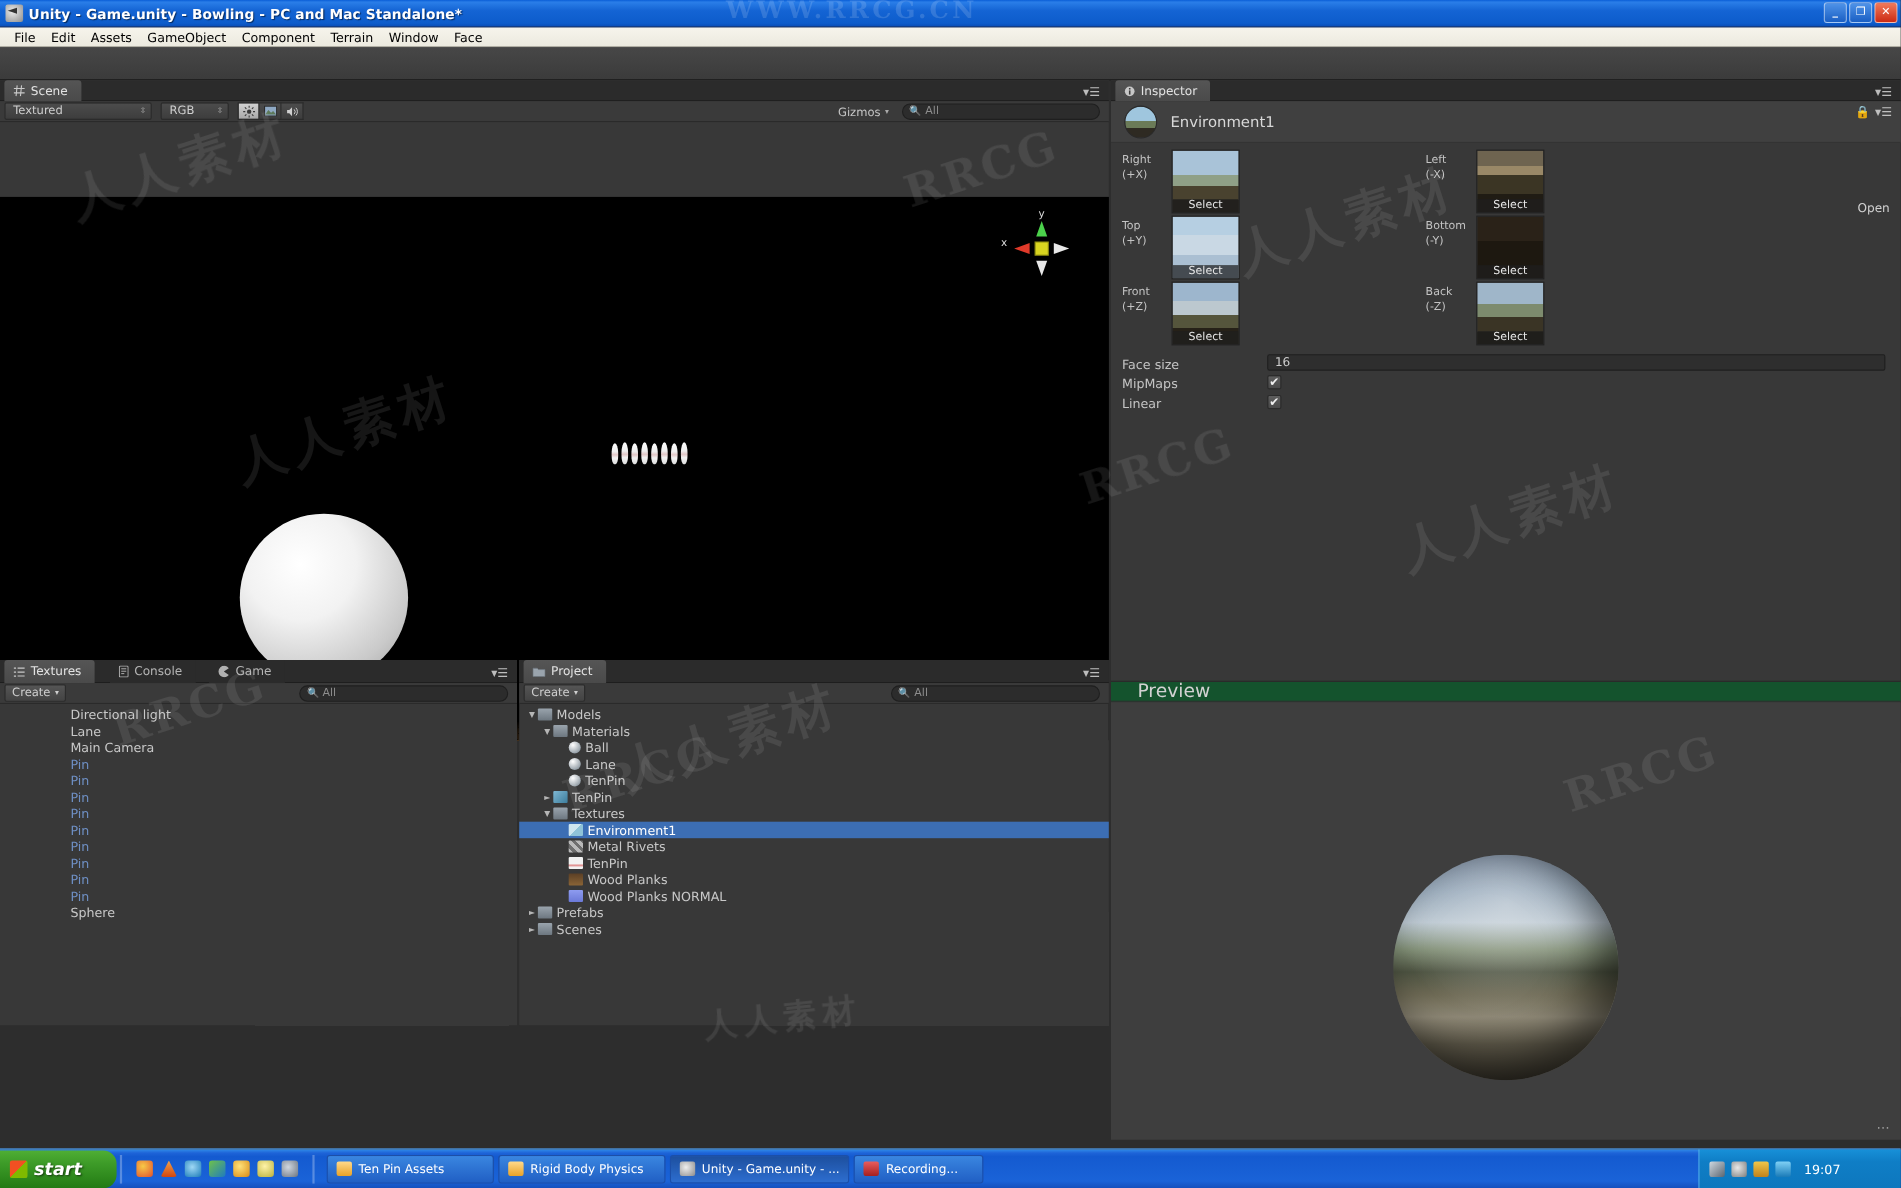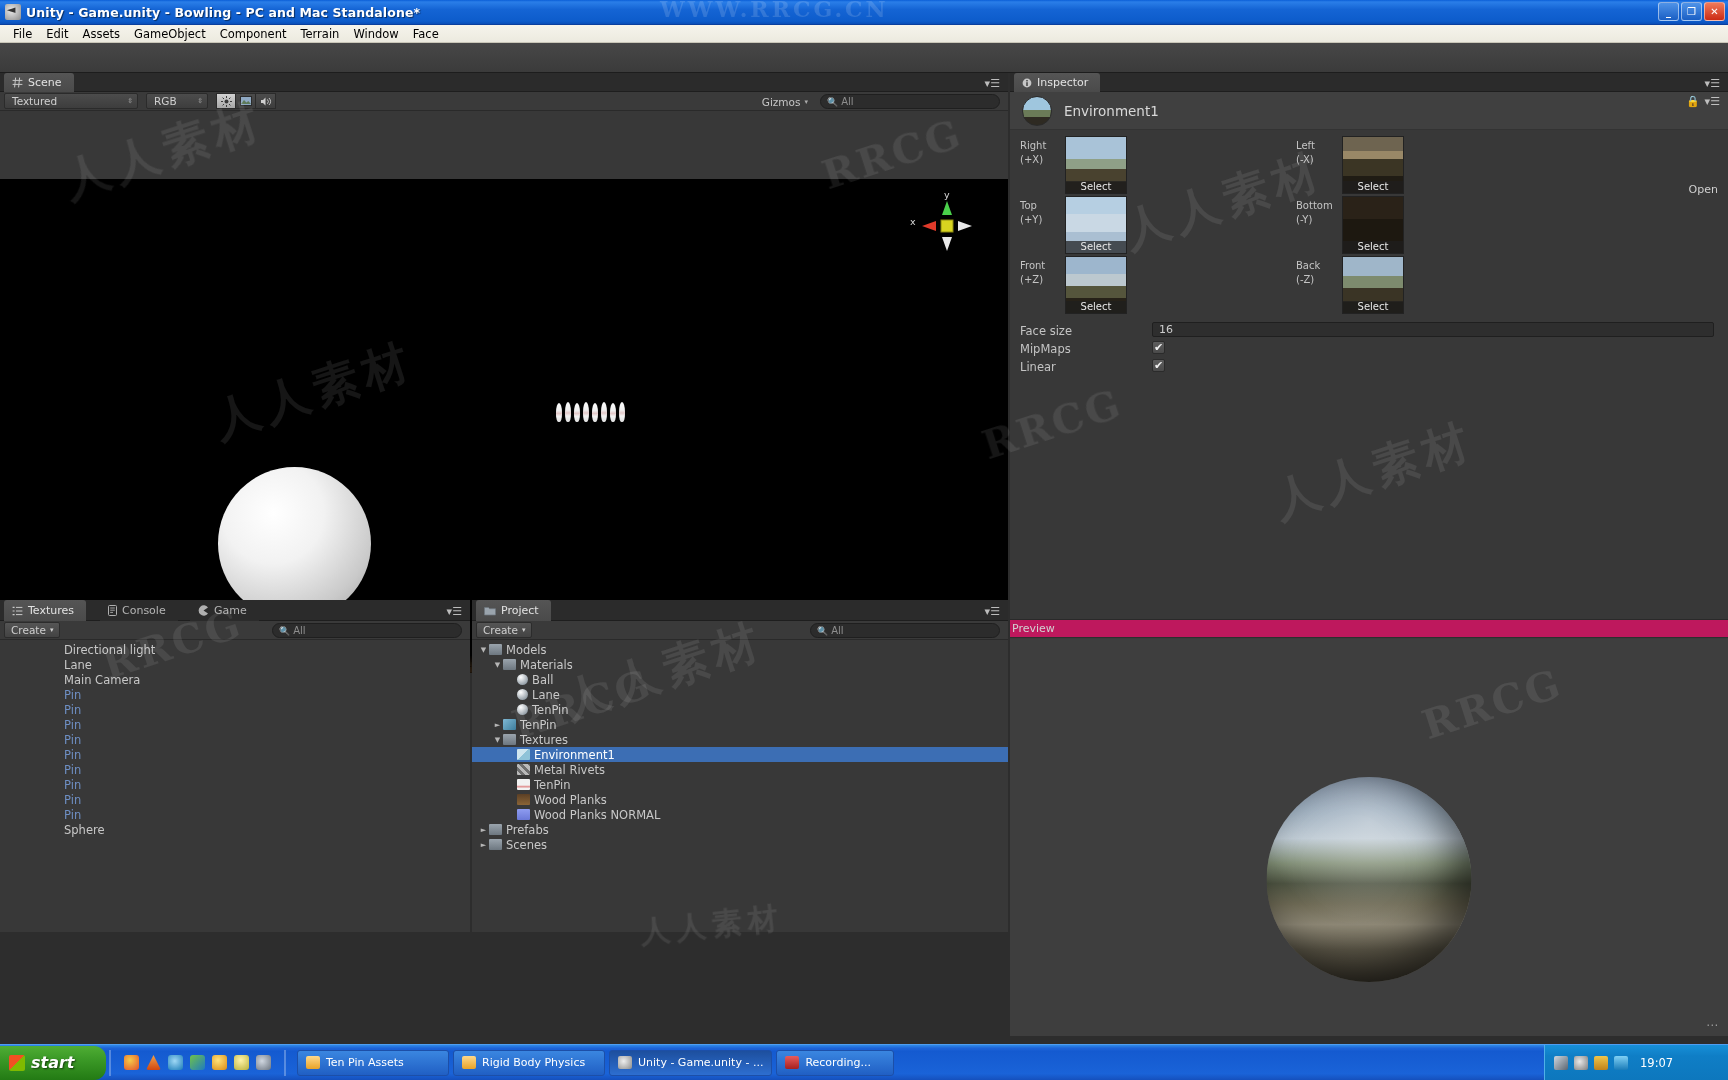--- a/index.html
+++ b/index.html
@@ -214,23 +214,23 @@
   .cbox {
     width: 13px; height: 13px; background: linear-gradient(to bottom,#5d5d5d,#4a4a4a);
     border: 1px solid #2b2b2b; border-radius: 2px;
     display: flex; align-items: center; justify-content: center;
     color: #f0f0f0; font-size: 11px; line-height: 1;
   }
 
   
   #preview { position: absolute; left: 1010px; top: 619px; width: 718px; height: 417px; background: #3b3b3b; }
   .prev-head {
-    height: 19px; background: #be185d; border-top: 1px solid #2a2a2a;
+    height: 19px; background: #14532d; border-top: 1px solid #2a2a2a;
     border-bottom: 1px solid #2e2e2e; display: flex; align-items: center;
-    padding-left: 2px; font-size: 11px; color: #d2d2d2; position: relative;
+    padding-left: 24px; font-size: 17px; color: #d2d2d2; position: relative;
   }
   .prev-body { position: absolute; inset: 20px 0 0 0; background: #3e3e3e; }
   .prev-sphere {
     position: absolute; left: 50%; top: 138px; transform: translateX(-50%);
     width: 205px; height: 205px; border-radius: 50%;
     background:
       radial-gradient(circle at 50% 22%, rgba(255,255,255,.35), rgba(255,255,255,0) 55%),
       linear-gradient(to bottom,
         #6b7d93 0%, #93a6b8 16%, #b9c6d0 30%,
         #7f8d74 42%, #4e5442 52%, #6e6a55 62%,

